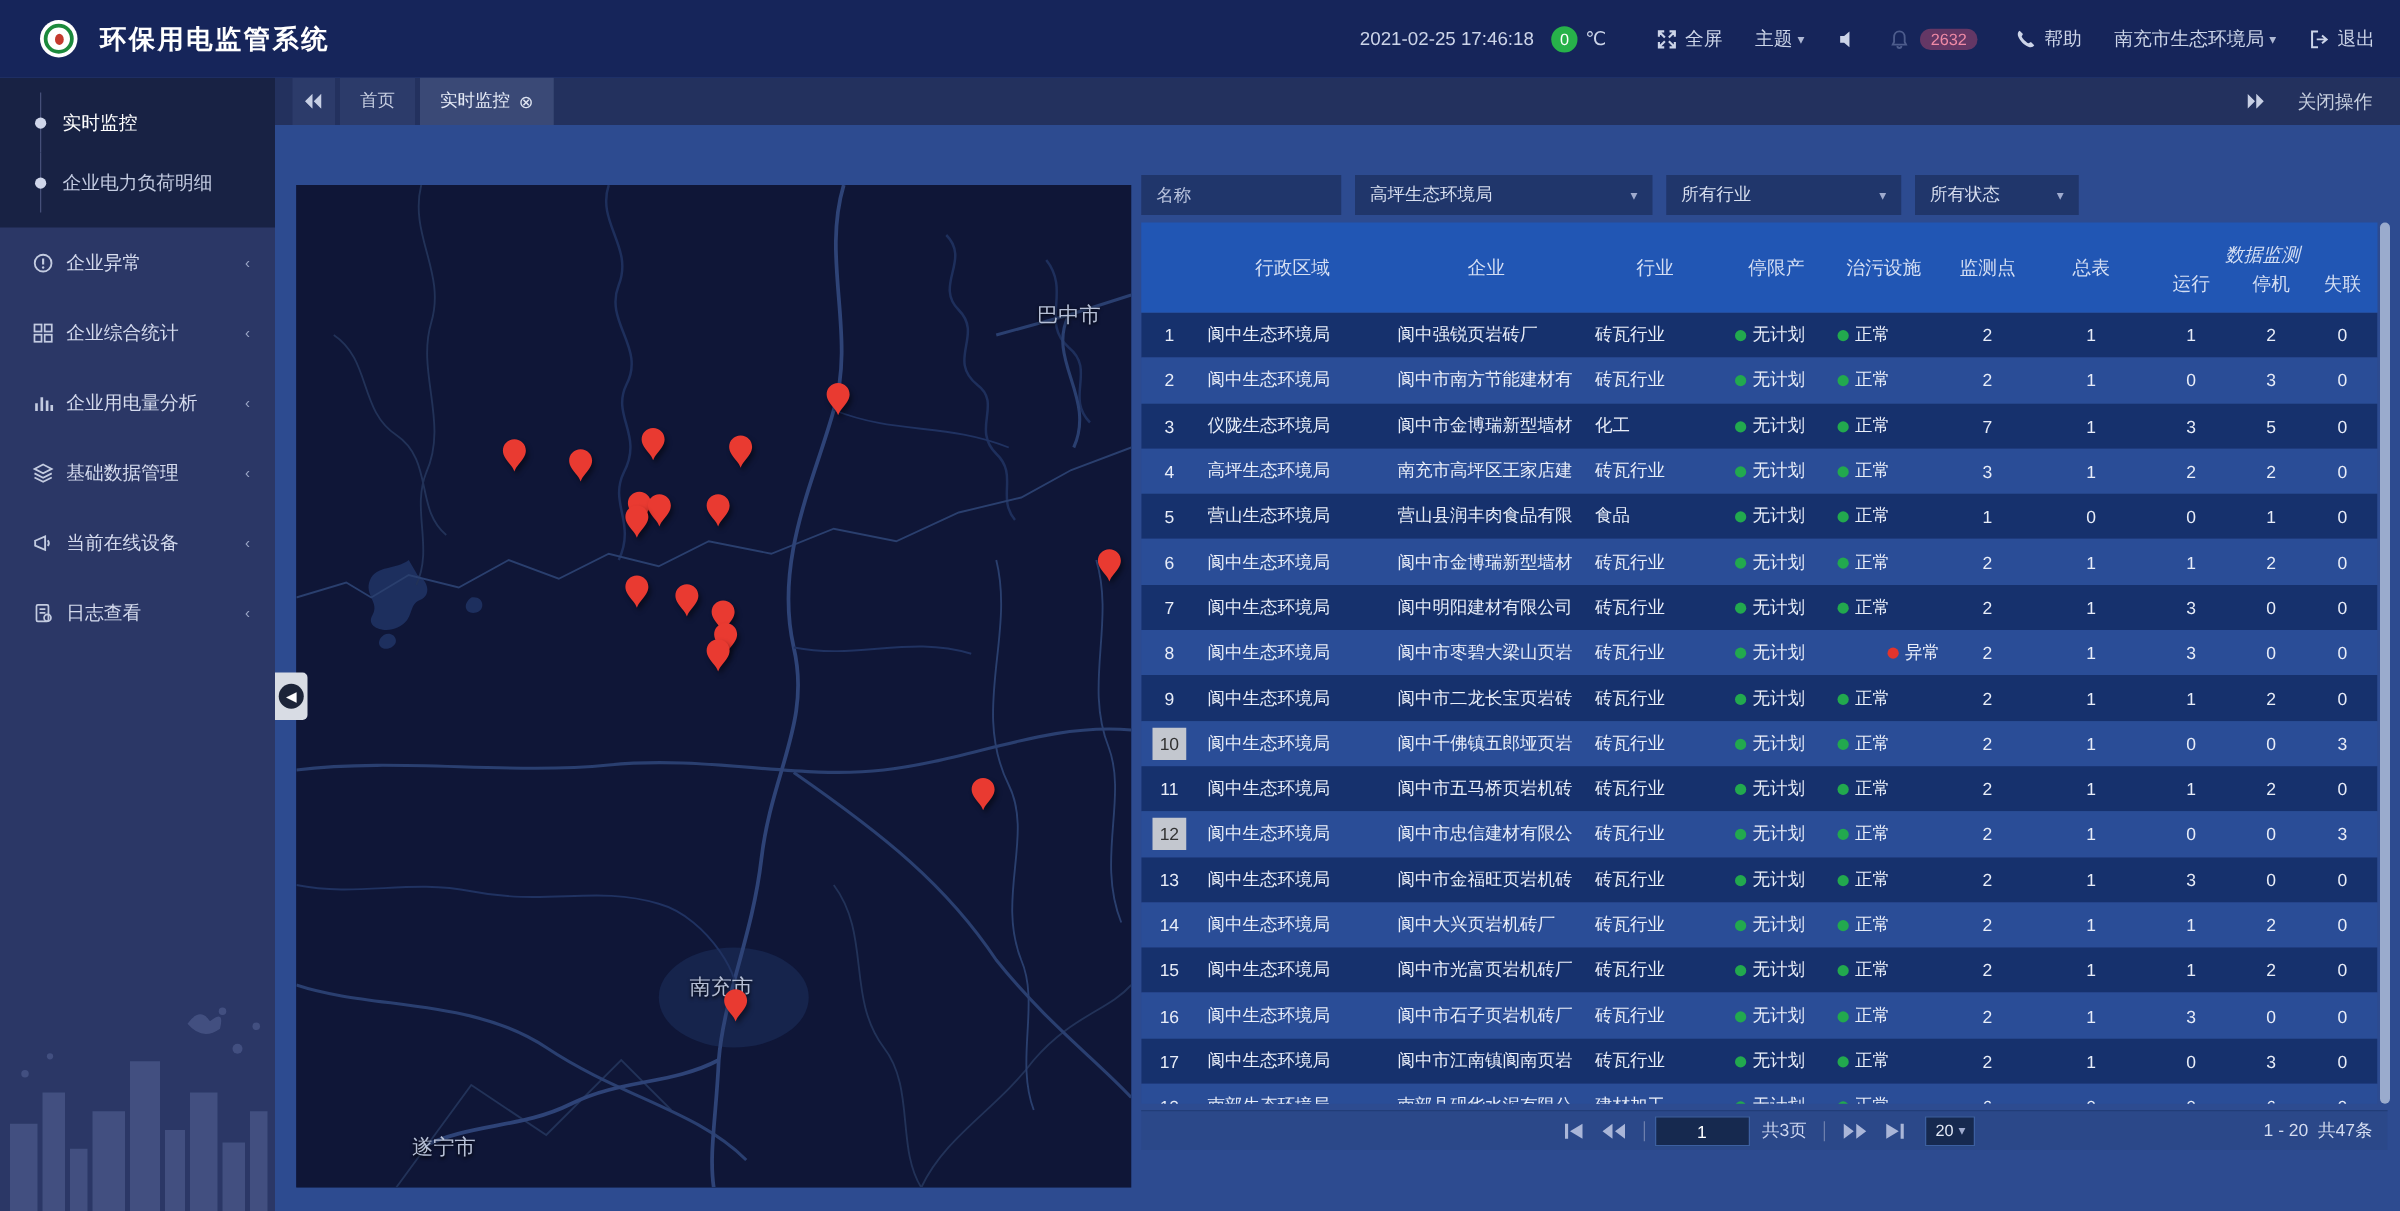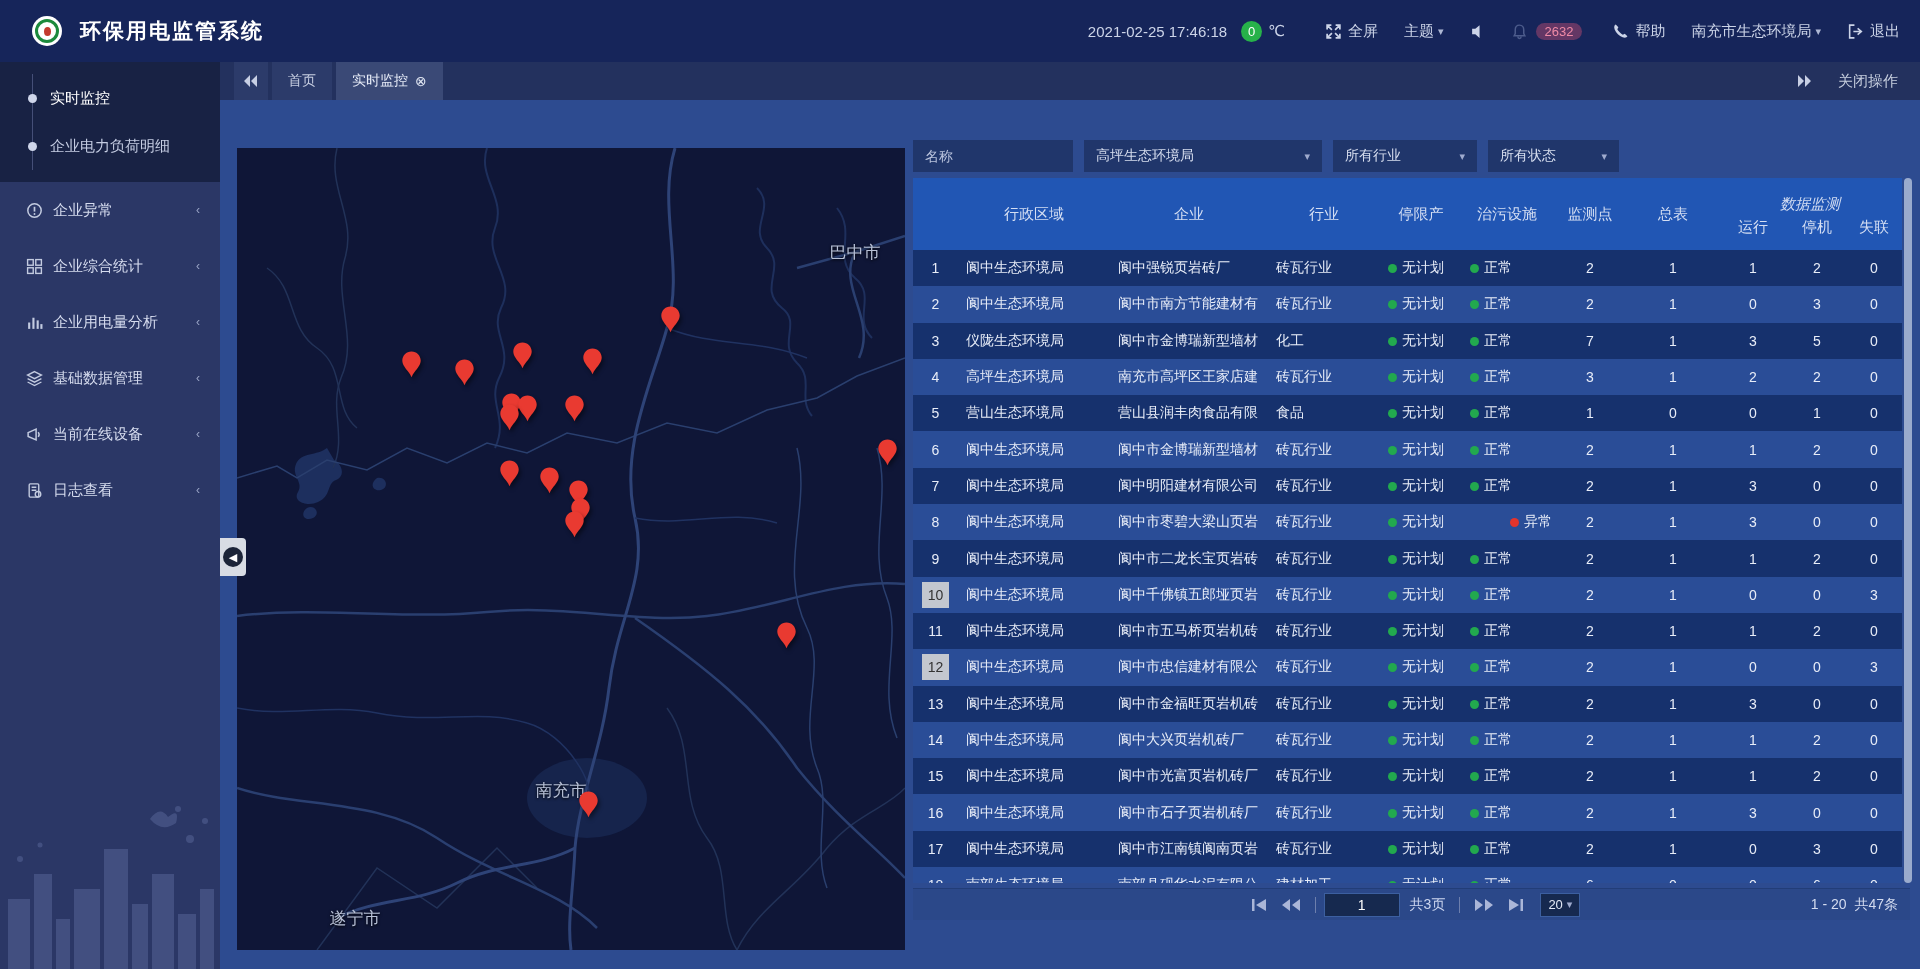--- a/index.html
+++ b/index.html
@@ -71,21 +71,21 @@
     font-size:11px; display:flex; align-items:center; justify-content:center; }
 
   
   #right-panel { position:absolute; left:693px; top:40px; width:997px; height:790px; }
   #filter-row { position:absolute; left:0; top:0; height:32px; display:flex; gap:11px; }
   .filter-input { width:160px; height:32px; background:#20366b; border:none; color:#cdd6ee;
     font-size:14px; padding:0 12px; outline:none; }
   .filter-input::placeholder { color:#b9c3dd; }
   .filter-select { height:32px; background:#20366b; color:#d7deef; font-size:14px;
     display:flex; align-items:center; justify-content:space-between; padding:0 12px; cursor:pointer; }
-  .fs-region { width:238px; } .fs-industry { width:144px; } .fs-status { width:131px; }
+  .fs-region { width:238px; } .fs-industry { width:188px; } .fs-status { width:131px; }
   .fs-caret { color:#9fabce; font-size:11px; margin-left:8px; }
 
   #table-wrap { position:absolute; left:0; top:38px; width:997px; }
   #table-header { position:relative; width:989px; height:72px; background:#2156b4;
     display:flex; color:#d4def3; font-size:15px; }
   .th { display:flex; align-items:center; justify-content:center; height:72px; }
   .th-group { display:flex; flex-direction:column; }
   .th-group .g-label { height:38px; display:flex; align-items:flex-end; justify-content:center;
     font-style:italic; padding-bottom:2px; }
   .th-group .g-subs { height:34px; display:flex; }
@@ -326,21 +326,21 @@
         <path d="M338 700 C300 720 260 715 220 735 C180 755 140 750 100 770"></path>
       </g>
       <g fill="none" stroke="#203261" stroke-width="1.5">
         <path d="M0 560 C50 570 90 555 140 565 C200 577 240 560 290 575 C330 586 360 640 350 650"></path>
         <path d="M430 180 C480 200 520 190 570 210"></path>
         <path d="M398 370 C450 380 490 360 540 375"></path>
       </g>
     </svg>
     <div id="map-cities">
         <div class="city-label" style="left: 618px; top: 104px;">巴中市</div>
-        <div class="city-label" style="left: 324px; top: 642px;">南充市</div>
+        <div class="city-label" style="left: 340px; top: 642px;">南充市</div>
         <div class="city-label" style="left: 118px; top: 770px;">遂宁市</div>
       </div>
     <div id="map-pins">
         <div class="pin" style="left: 164px; top: 202px;"><svg width="21" height="29" viewBox="0 0 24 32">
             <path d="M12 1 C5.9 1 1.5 5.8 1.5 11.5 C1.5 16 5 20.5 8.5 24.5 C10 26.3 11.2 28.2 12 30.5 C12.8 28.2 14 26.3 15.5 24.5 C19 20.5 22.5 16 22.5 11.5 C22.5 5.8 18.1 1 12 1 Z" fill="#e93a31"></path>
           </svg></div>
         <div class="pin" style="left: 217px; top: 210px;"><svg width="21" height="29" viewBox="0 0 24 32">
             <path d="M12 1 C5.9 1 1.5 5.8 1.5 11.5 C1.5 16 5 20.5 8.5 24.5 C10 26.3 11.2 28.2 12 30.5 C12.8 28.2 14 26.3 15.5 24.5 C19 20.5 22.5 16 22.5 11.5 C22.5 5.8 18.1 1 12 1 Z" fill="#e93a31"></path>
           </svg></div>
         <div class="pin" style="left: 275px; top: 193px;"><svg width="21" height="29" viewBox="0 0 24 32">

